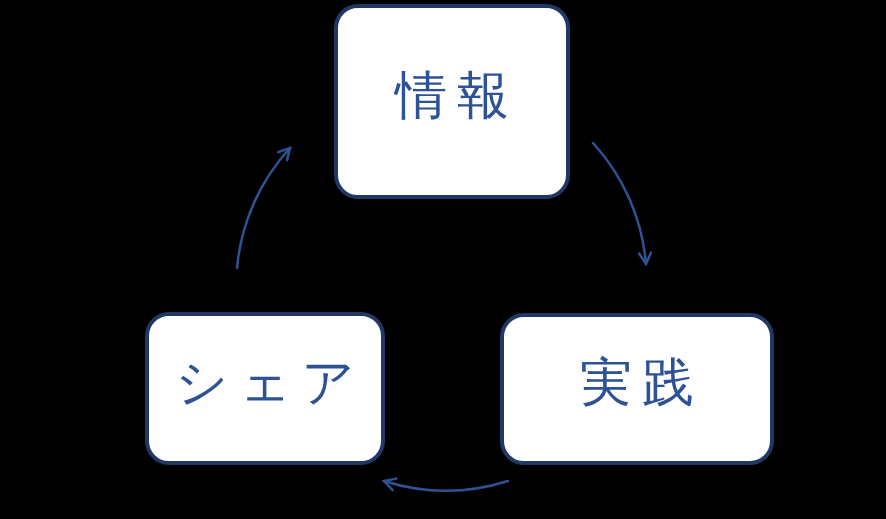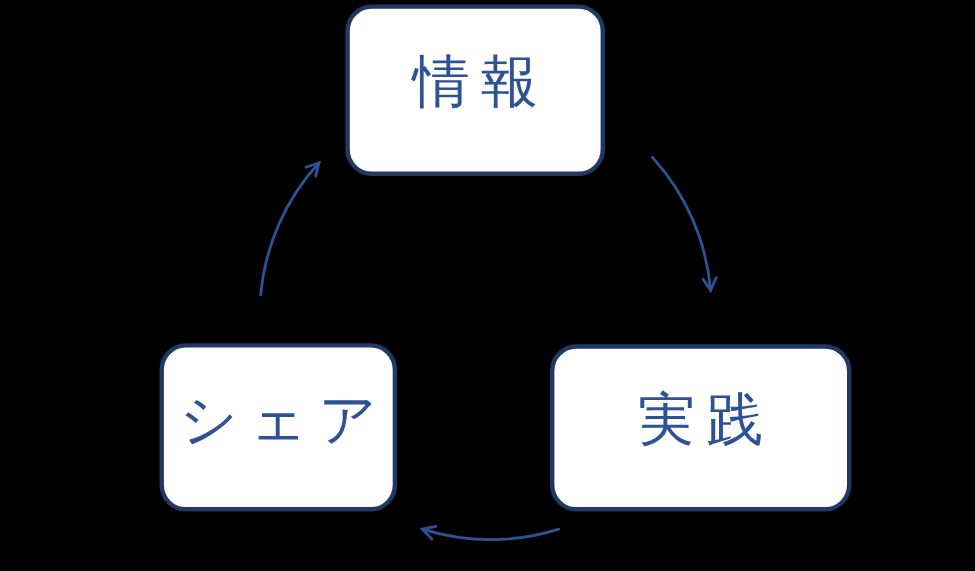--- a/index.html
+++ b/index.html
@@ -18,22 +18,22 @@
   .node {
     position: absolute;
     box-sizing: border-box;
     background: var(--box-fill, #fff);
     border: 4px solid var(--border, #1f3864);
     border-radius: 24px;
     display: flex;
     align-items: center;
     justify-content: center;
   }
-  .node-top    { left: 314px; top: 4px;   width: 236px; height: 156px; text-align: center; }
-  .node-left   { left: 145px; top: 312px; width: 216px; height: 153px; }
+  .node-top    { left: 334px; top: 4px;   width: 236px; height: 195px; text-align: center; }
+  .node-left   { left: 145px; top: 312px; width: 240px; height: 153px; }
   .node-right  { left: 500px; top: 313px; width: 274px; height: 152px; }
   .node-label {
     color: var(--text, #2e5395);
     font-size: 52px;
     letter-spacing: 10px;
     padding-left: 10px;  
     padding-bottom: 12px; 
     white-space: nowrap;
     line-height: 1;
   }

